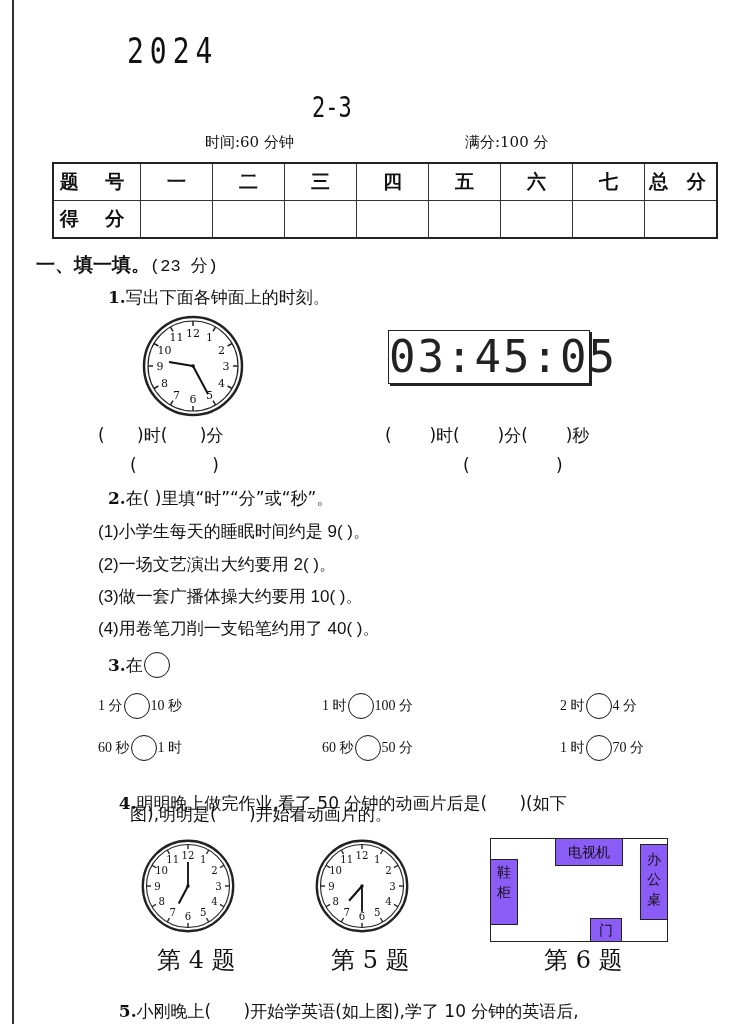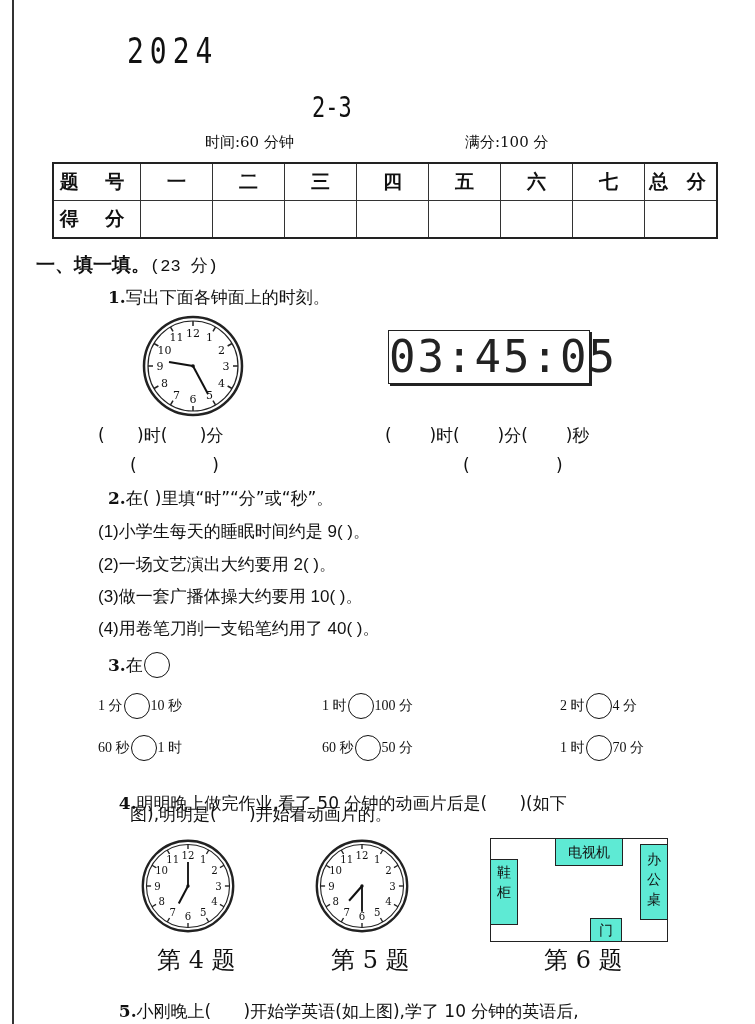--- a/index.html
+++ b/index.html
@@ -19,21 +19,21 @@
   .q{font-size:17px;left:76px;font-family:"DejaVu Sans",sans-serif;margin-left:32px;}
   .q b{font-family:"DejaVu Serif",serif;}
   .sub{font-size:17px;left:98px;font-family:Liberation Sans, sans-serif;}
   .line{font-size:17px;font-family:"DejaVu Sans",sans-serif;white-space:pre;}
   .cmp{font-size:14px;font-family:Liberation Serif, serif;display:flex;align-items:center;}
   .circ{display:inline-block;width:24px;height:24px;border:1.5px solid #111;border-radius:50%;margin:0 1px;}
   .digital{left:388px;top:330px;width:200px;height:52px;border:1.5px solid #222;box-shadow:2px 2px 0 #222;
            font-family:"DejaVu Sans Mono","Liberation Mono",monospace;font-size:44px;line-height:52px;text-align:left;letter-spacing:2px;font-weight:200;color:#222;}
   .cap{font-size:24px;font-family:"DejaVu Serif",serif;text-align:right;}
   .room{left:490px;top:838px;width:176px;height:102px;border:1.5px solid #222;}
-  .room div{position:absolute;border:1.5px solid #222;font-size:14px;font-family:"DejaVu Sans",sans-serif;text-align:center;background:#5eead4;}
+  .room div{position:absolute;border:1.5px solid #222;font-size:14px;font-family:"DejaVu Sans",sans-serif;text-align:center;background:#8b5cf6;}
 </style>
 </head>
 <body>
 
 <div class="abs margin-line"></div>
 
 <div class="abs year">2024</div>
 <div class="abs exam-code">2-3</div>
 <div class="abs meta" style="left:205px">时间:60 分钟</div>
 <div class="abs meta" style="left:465px">满分:100 分</div>

